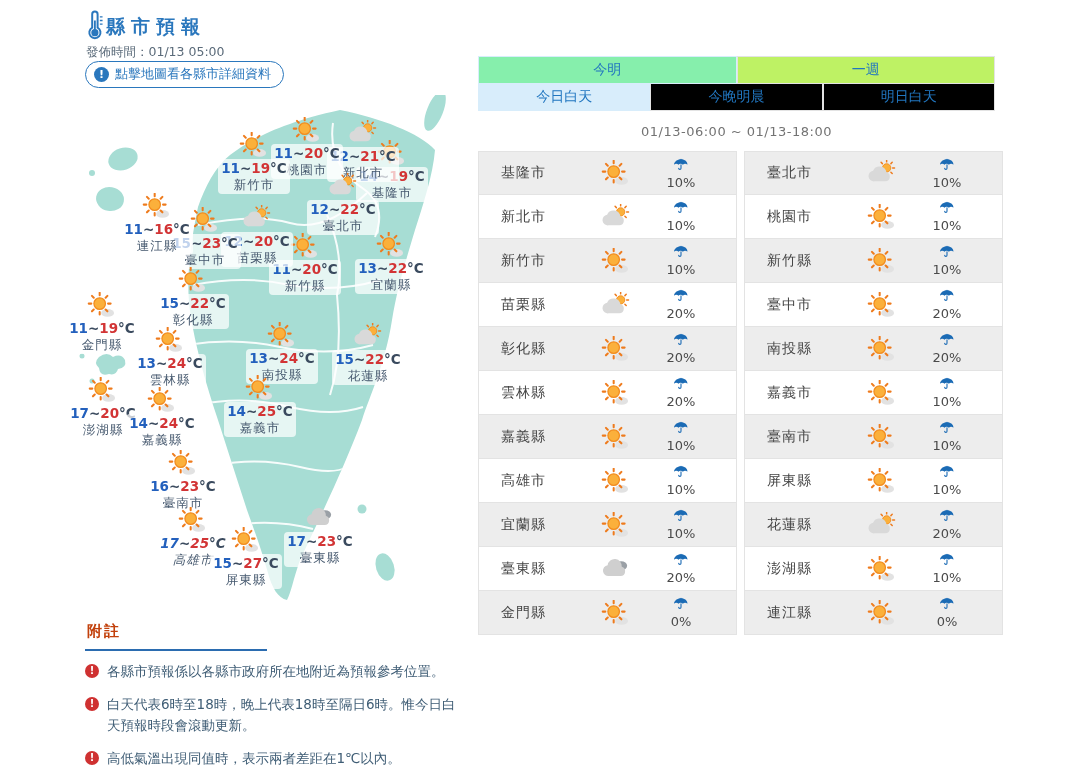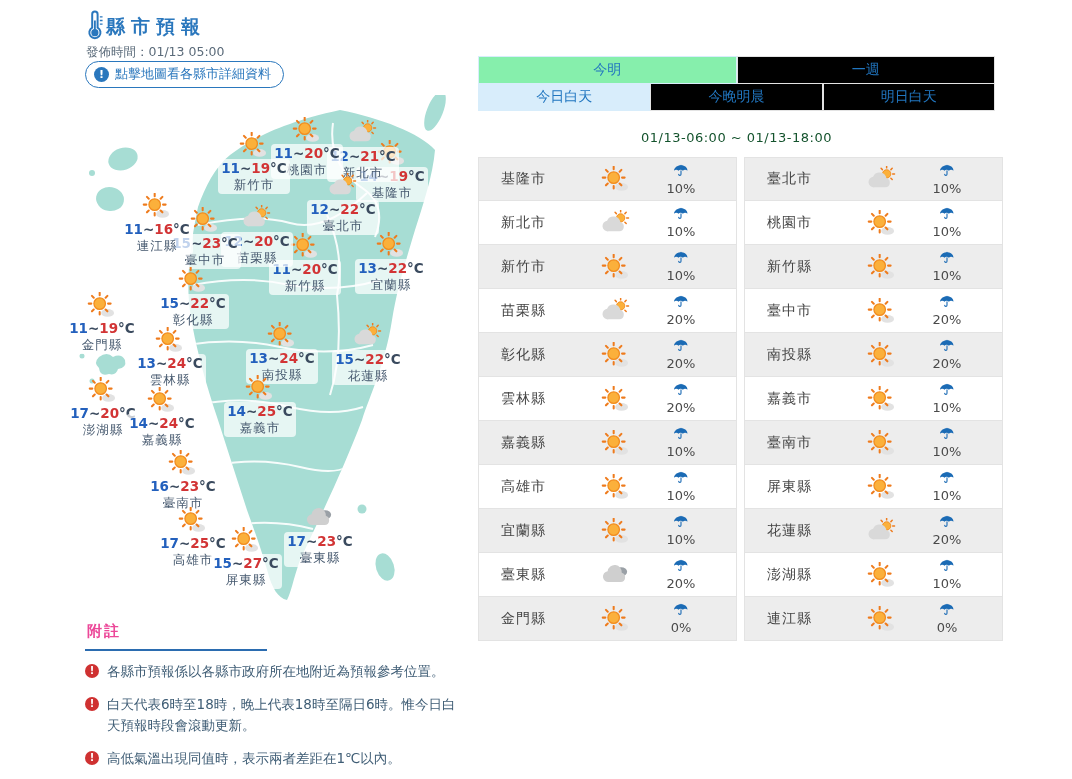--- a/index.html
+++ b/index.html
@@ -24,42 +24,42 @@
   .map-label .wicon{display:block;width:30px;margin:0 auto 1px auto;}
   .map-label .wicon svg{display:block;width:30px;height:26px;}
   .lblbox{display:inline-block;background:rgba(255,255,255,0.72);border-radius:4px;padding:1px 3px;}
   .temp{display:block;font-size:13.5px;font-weight:bold;color:#3a4a5e;line-height:17px;white-space:nowrap;}
   .temp .lo{color:#2360bd;margin-top:14px;}.temp .hi{color:#d23435;}
   .cname{display:block;font-size:12.5px;color:#44576d;line-height:16px;letter-spacing:1px;}
   
   .panel{position:absolute;left:478px;top:56px;width:517px;}
   .tabs{display:flex;}
   .tab{flex:1;height:28px;display:flex;align-items:center;justify-content:center;
-    font-size:14px;color:#2176c0;background:#000000;border:1px solid #e3e3e3;box-sizing:border-box;cursor:pointer;}
+    font-size:14px;color:#2176c0;background:#bef264;border:1px solid #e3e3e3;box-sizing:border-box;cursor:pointer;}
   .tab.active{background:#86efac;border-color:#d8edfb;}
   .subtabs{display:flex;align-items:flex-end;}
   .subtab{flex:1;height:27px;display:flex;align-items:center;justify-content:center;
     font-size:14px;color:#2176c0;background:#000000;border:1px solid #e3e3e3;border-top:none;box-sizing:border-box;cursor:pointer;}
   .subtab.active{background:#d8edfb;border-color:#d8edfb;}
-  .period{margin-top:19px;text-align:center;font-size:13px;color:#14532d;letter-spacing:0.5px;}
+  .period{margin-top:13px;text-align:center;font-size:13px;color:#737373;letter-spacing:0.5px;}
   .ftable{margin-top:12px;display:grid;grid-template-columns:1fr 1fr;column-gap:7px;}
   .fcell{height:44px;box-sizing:border-box;display:flex;align-items:center;
     border:1px solid #e3e3e3;border-top:none;background:#fff;}
   .fcell.first{border-top:1px solid #e3e3e3;}
   .fcell.alt{background:#ededed;}
   .fcell .cn{flex:0 0 85px;padding-left:22px;font-size:14px;color:#444;letter-spacing:1px;}
   .fcell .wi{flex:0 0 60px;display:flex;justify-content:center;}
   .fcell .wi svg{width:30px;height:26px;}
   .fcell .sp{flex:1;}
   .fcell .pop{flex:0 0 70px;margin-right:20px;text-align:center;line-height:1;}
   .fcell .pop .um svg{width:16px;height:13px;display:inline-block;}
   .fcell .pop .pv{display:block;font-size:13px;color:#4a4a4a;margin-top:2px;}
   
   .notes{position:absolute;left:85px;top:622px;width:372px;}
-  .notes h2{font-size:15px;color:#ec4899;font-weight:bold;margin:0 0 8px 2px;letter-spacing:2px;}
+  .notes h2{font-size:15px;color:#c2410c;font-weight:bold;margin:0 0 8px 2px;letter-spacing:2px;}
   .notes .rule{width:182px;height:0;border-bottom:2px solid #2b6cb0;margin-bottom:10px;}
   .note-item{display:flex;gap:8px;margin:0 0 12px 0;font-size:13.5px;color:#3f5d75;line-height:1.55;}
   .note-bullet{flex:0 0 14px;width:14px;height:14px;margin-top:3px;border-radius:50%;background:#cf3131;color:#fff;
     font-size:10px;font-weight:bold;display:flex;align-items:center;justify-content:center;line-height:1;}
 </style>
 </head>
 <body>
 
 <div class="hdr">
   <span>
@@ -276,21 +276,21 @@
       </span><span class="lblbox"><span class="temp"><b class="lo">14</b>~<b class="hi">24</b>°C</span><span class="cname">嘉義縣</span></span></div>
     <div class="map-label" style="left: 108px; top: 355px;"><span class="wicon">
         <svg viewBox="0 0 32 28">
           <ellipse cx="22" cy="22.5" rx="7" ry="4.2" fill="#e2e2e2"></ellipse>
           <g transform="translate(13.5,12.5)">
             <path d="M9 0H11.8M-9 0H-11.8M0 9V11.8M0 -9V-11.8M6.4 6.4L8.3 8.3M-6.4 6.4L-8.3 8.3M6.4 -6.4L8.3 -8.3M-6.4 -6.4L-8.3 -8.3" stroke="#ee7b1d" stroke-width="2.2" stroke-linecap="round"></path>
             <circle r="6.2" fill="#fbb03b" stroke="#f28c1e" stroke-width="1.4"></circle>
           </g>
         </svg>
       </span><span class="lblbox"><span class="temp"><b class="lo">16</b>~<b class="hi">23</b>°C</span><span class="cname">臺南市</span></span></div>
-    <div class="map-label" style="left: 118px; top: 412px;"><span class="wicon">
+    <div class="map-label" style="left: 118px; top: 412px; font-style: italic;"><span class="wicon">
         <svg viewBox="0 0 32 28">
           <ellipse cx="22" cy="22.5" rx="7" ry="4.2" fill="#e2e2e2"></ellipse>
           <g transform="translate(13.5,12.5)">
             <path d="M9 0H11.8M-9 0H-11.8M0 9V11.8M0 -9V-11.8M6.4 6.4L8.3 8.3M-6.4 6.4L-8.3 8.3M6.4 -6.4L8.3 -8.3M-6.4 -6.4L-8.3 -8.3" stroke="#ee7b1d" stroke-width="2.2" stroke-linecap="round"></path>
             <circle r="6.2" fill="#fbb03b" stroke="#f28c1e" stroke-width="1.4"></circle>
           </g>
         </svg>
       </span><span class="lblbox"><span class="temp"><b class="lo">17</b>~<b class="hi">25</b>°C</span><span class="cname">高雄市</span></span></div>
     <div class="map-label" style="left: 171px; top: 432px;"><span class="wicon">
         <svg viewBox="0 0 32 28">

